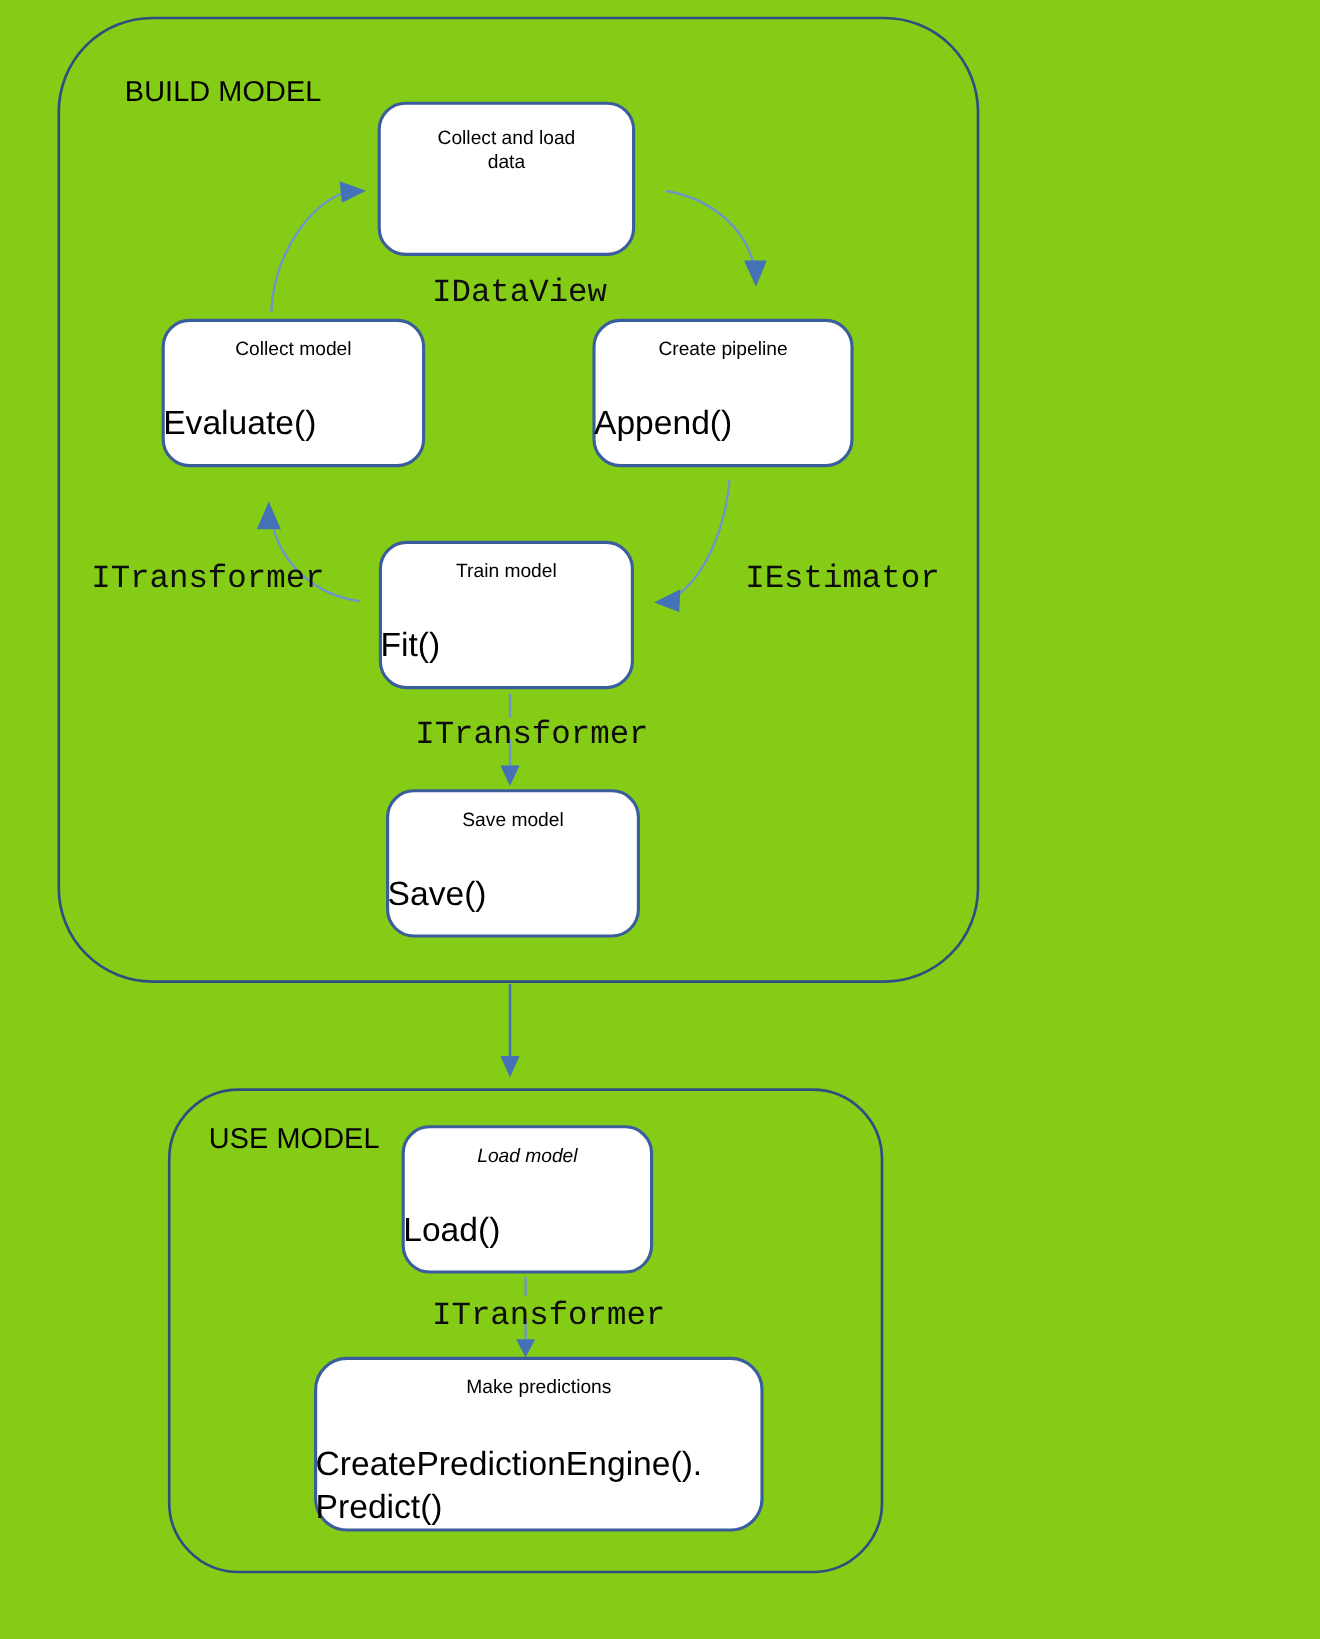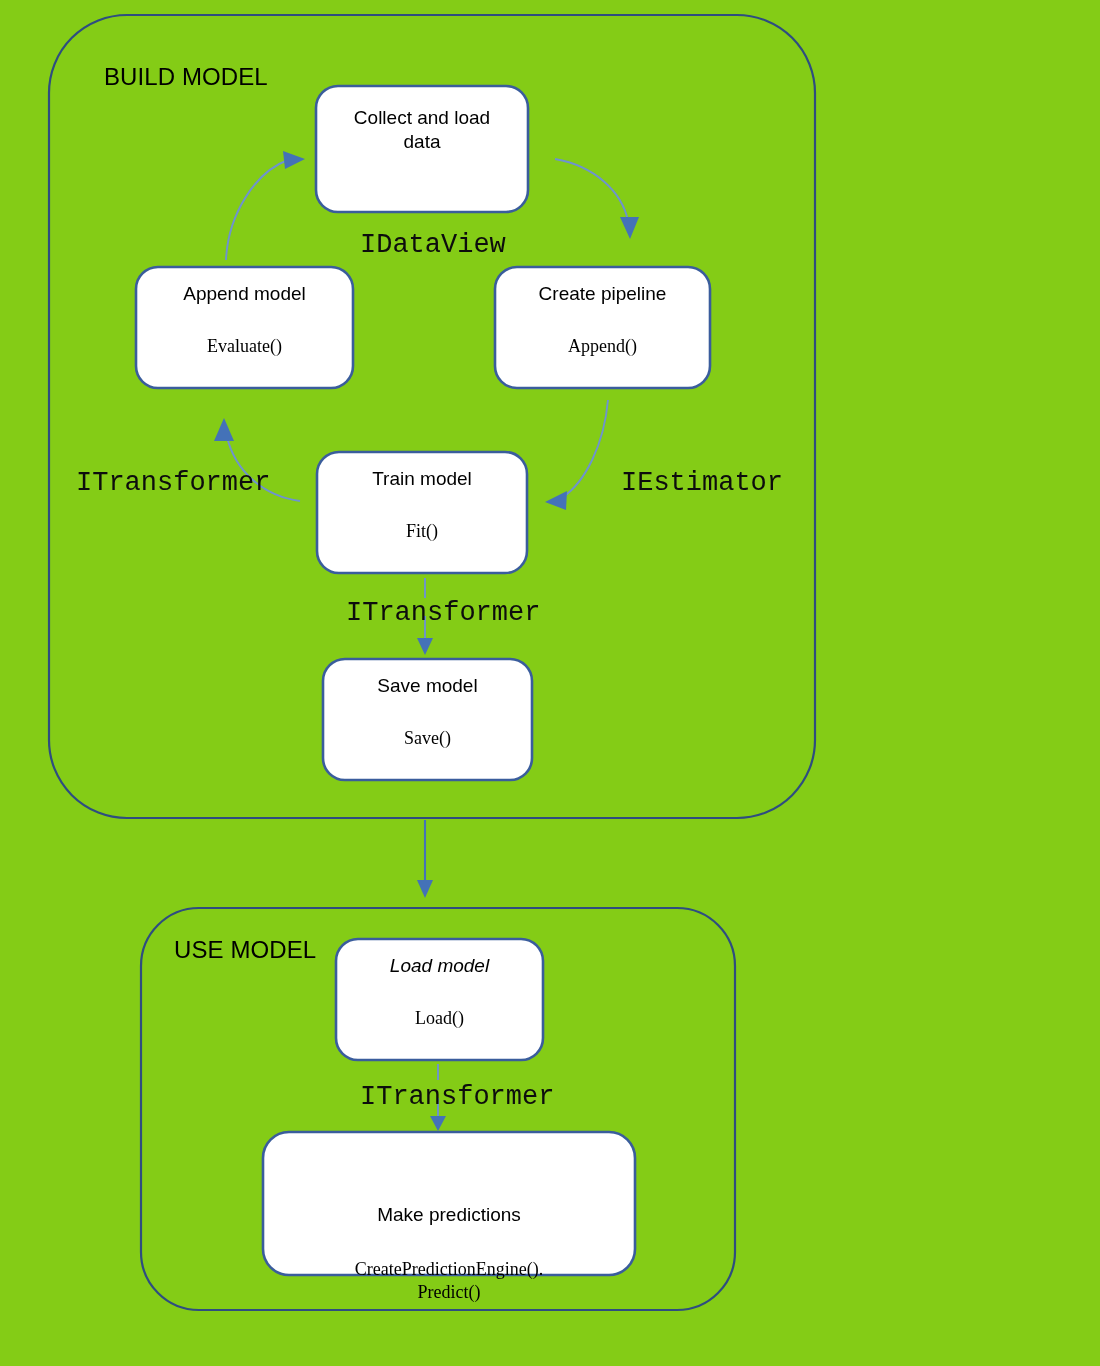--- a/index.html
+++ b/index.html
@@ -55,29 +55,28 @@
     white-space: pre;
     line-height: 1.28;
   }
   .group-title {
     font-family: "Liberation Sans", sans-serif;
     font-size: 24px;
     letter-spacing: 0.1px;
   }
   .node-title {
     font-family: "Liberation Sans", sans-serif;
-    font-size: 19px;
+    font-size: 16px;
     text-align: center;
     width: 100%;
     left: 0;
   }
   .node-code {
-    font-family: Liberation Serif, serif;
-    font-size: 18px;
-    text-align: center;
+    font-family: Liberation Sans, sans-serif;
+    font-size: 28px;
     width: 100%;
     left: 0;
   }
   .edge-label {
     font-family: "Liberation Mono", monospace;
     font-size: 27px;
     color: #0d0d0d;
   }
   .node-box {
     position: absolute;
@@ -136,21 +135,21 @@
   <div class="lbl group-title" style="left:104px; top:62px;">BUILD MODEL</div>
 
   <div class="lbl group-title" style="left:174px; top:935px;">USE MODEL</div>
 
   <div class="node-box" style="left:316px; top:86px; width:212px; height:126px;">
     <div class="lbl node-title" style="top:20px;">Collect and load
 data</div>
   </div>
 
   <div class="node-box" style="left:136px; top:267px; width:217px; height:121px;">
-    <div class="lbl node-title" style="top:15px;">Append model</div>
+    <div class="lbl node-title" style="top:15px;">Collect model</div>
     <div class="lbl node-code" style="top:68px;">Evaluate()</div>
   </div>
 
   <div class="node-box" style="left:495px; top:267px; width:215px; height:121px;">
     <div class="lbl node-title" style="top:15px;">Create pipeline</div>
     <div class="lbl node-code" style="top:68px;">Append()</div>
   </div>
 
   <div class="node-box" style="left:317px; top:452px; width:210px; height:121px;">
     <div class="lbl node-title" style="top:15px;">Train model</div>
@@ -160,21 +159,21 @@
   <div class="node-box" style="left:323px; top:659px; width:209px; height:121px;">
     <div class="lbl node-title" style="top:15px;">Save model</div>
     <div class="lbl node-code" style="top:68px;">Save()</div>
   </div>
 
   <div class="node-box" style="left:336px; top:939px; width:207px; height:121px;">
     <div class="lbl node-title" style="top:15px;font-style:italic;">Load model</div>
     <div class="lbl node-code" style="top:68px;">Load()</div>
   </div>
 
-  <div class="node-box" style="left:263px; top:1188px; width:372px; height:143px;">
+  <div class="node-box" style="left:263px; top:1132px; width:372px; height:143px;">
     <div class="lbl node-title" style="top:15px;">Make predictions</div>
     <div class="lbl node-code" style="top:70px;">CreatePredictionEngine().
 Predict()</div>
   </div>
 
   <div class="lbl edge-label" style="left:360px; top:228px;">IDataView</div>
 
   <div class="lbl edge-label" style="left:621px; top:466px;">IEstimator</div>
 
   <div class="lbl edge-label" style="left:76px; top:466px;">ITransformer</div>

